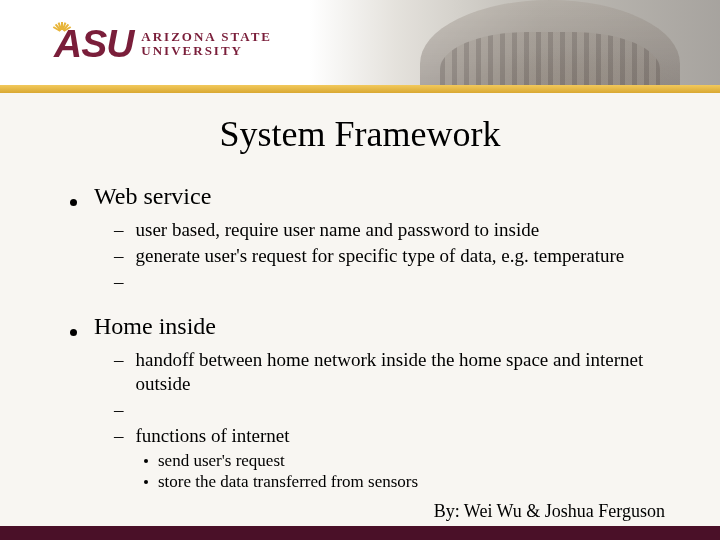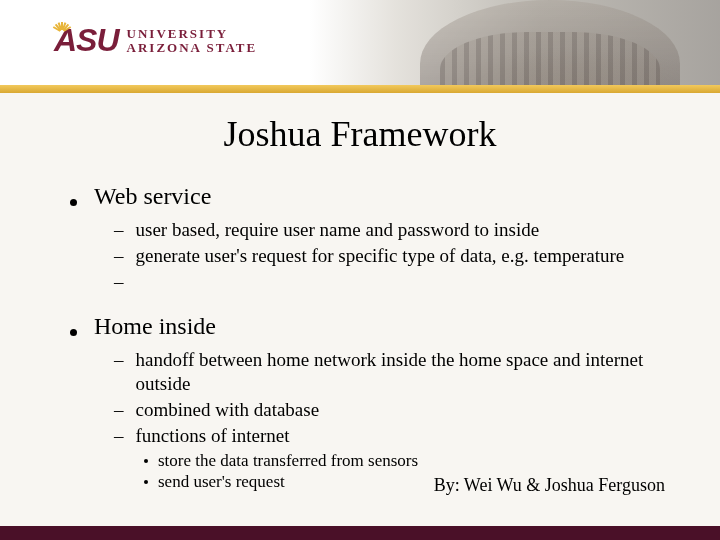--- a/index.html
+++ b/index.html
@@ -54,21 +54,21 @@
     position: absolute;
     left: 54px; top: 22px;
     display: flex;
     align-items: center;
     gap: 6px;
   }
   .asu-mark {
     font-family: Arial, Helvetica, sans-serif;
     font-weight: 900;
     font-style: italic;
-    font-size: 32px;
+    font-size: 39px;
     color: #7a1e3a;
     letter-spacing: -1px;
     position: relative;
   }
   .sunburst {
     position: absolute;
     left: -2px; top: -2px;
     width: 20px; height: 20px;
   }
   .sunburst span {
@@ -153,21 +153,21 @@
     width: 4px; height: 4px;
     background: #000;
     border-radius: 50%;
     margin-right: 10px;
     margin-top: 8px;
     flex-shrink: 0;
   }
   .byline {
     position: absolute;
     right: 55px;
-    bottom: 44px;
+    bottom: 18px;
     font-size: 18px;
   }
   .footer-bar {
     position: absolute;
     left: 0; right: 0; bottom: 0;
     height: 14px;
     background: #4a1028;
   }
 </style>
 </head>
@@ -184,29 +184,29 @@
         <span style="transform:rotate(-40deg)"></span>
         <span style="transform:rotate(-20deg)"></span>
         <span style="transform:rotate(0deg)"></span>
         <span style="transform:rotate(20deg)"></span>
         <span style="transform:rotate(40deg)"></span>
         <span style="transform:rotate(60deg)"></span>
       </div>
       <span>ASU</span>
     </div>
     <div class="logo-text">
+      <span>ARIZONA STATE</span>
       <span>UNIVERSITY</span>
-      <span>ARIZONA STATE</span>
     </div>
   </div>
   <div class="gold-bar"></div>
 </div>
 
 <div class="content">
-  <h1 class="title">Joshua Framework</h1>
+  <h1 class="title">System Framework</h1>
 
   <ul class="top">
     <li>
       <div class="row">
         <div class="bullet-disc"></div>
         <span>Web service</span>
       </div>
       <ul class="sub">
         <li>
             <span class="dash">–</span>
@@ -227,35 +227,34 @@
         <div class="bullet-disc"></div>
         <span>Home inside</span>
       </div>
       <ul class="sub">
         <li>
             <span class="dash">–</span>
             <span>handoff between home network inside the home space and internet outside</span>
           </li>
         <li>
             <span class="dash">–</span>
-            <span>combined with database</span>
           </li>
         <li>
             <span class="dash">–</span>
             <span>functions of internet</span>
           </li>
       </ul>
       <ul class="subsub">
         <li>
             <div class="mini-bullet"></div>
+            <span>send user's request</span>
+          </li>
+        <li>
+            <div class="mini-bullet"></div>
             <span>store the data transferred from sensors</span>
-          </li>
-        <li>
-            <div class="mini-bullet"></div>
-            <span>send user's request</span>
           </li>
       </ul>
     </li>
   </ul>
 </div>
 
 <div class="byline">By: Wei Wu &amp; Joshua Ferguson</div>
 <div class="footer-bar"></div>
 
 </body></html>

